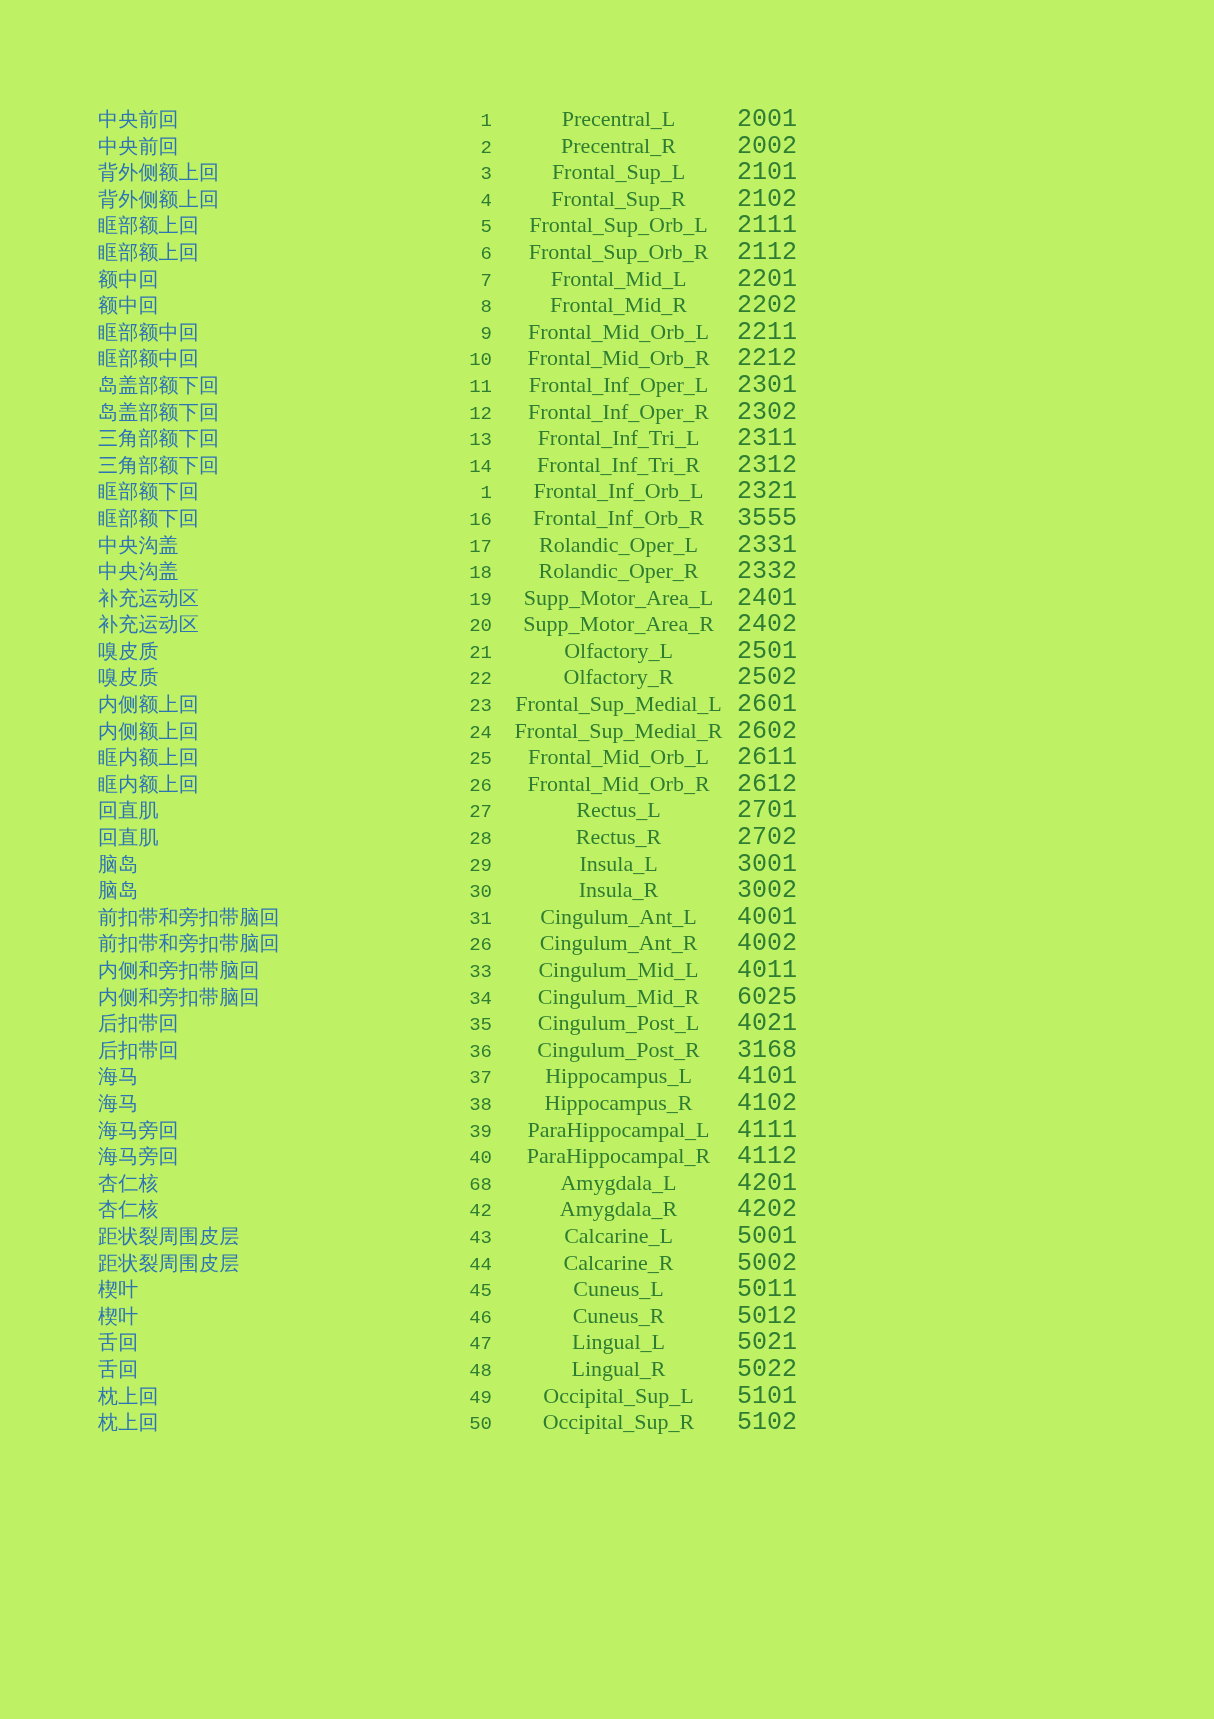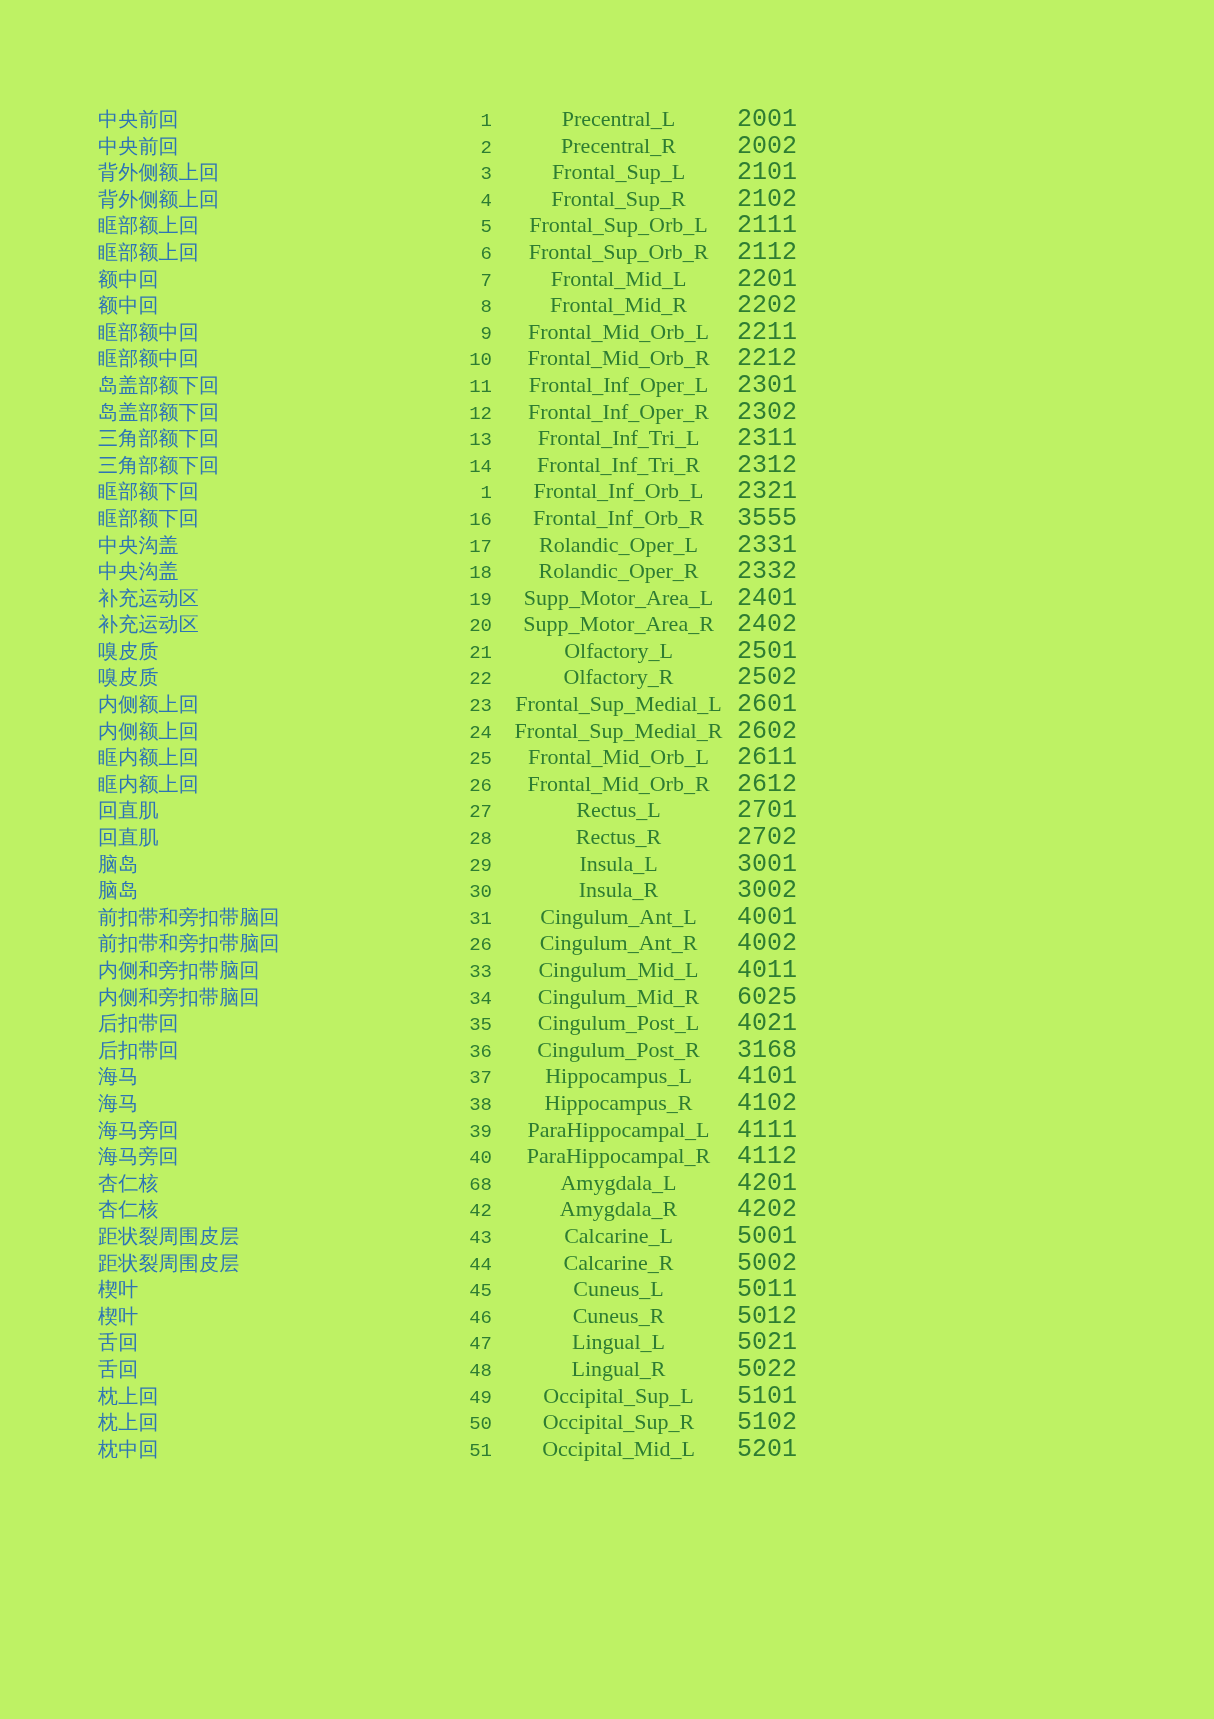--- a/index.html
+++ b/index.html
@@ -368,20 +368,14 @@
         <span class="col-idx">49</span>
         <span class="col-en">Occipital_Sup_L</span>
         <span class="col-code">5101</span>
       </div>
       <div class="row">
         <span class="col-cn">枕上回</span>
         <span class="col-idx">50</span>
         <span class="col-en">Occipital_Sup_R</span>
         <span class="col-code">5102</span>
       </div>
-      <div class="row">
-        <span class="col-cn">枕中回</span>
-        <span class="col-idx">51</span>
-        <span class="col-en">Occipital_Mid_L</span>
-        <span class="col-code">5201</span>
-      </div>
     </div>
 </div>
 
 </body></html>

